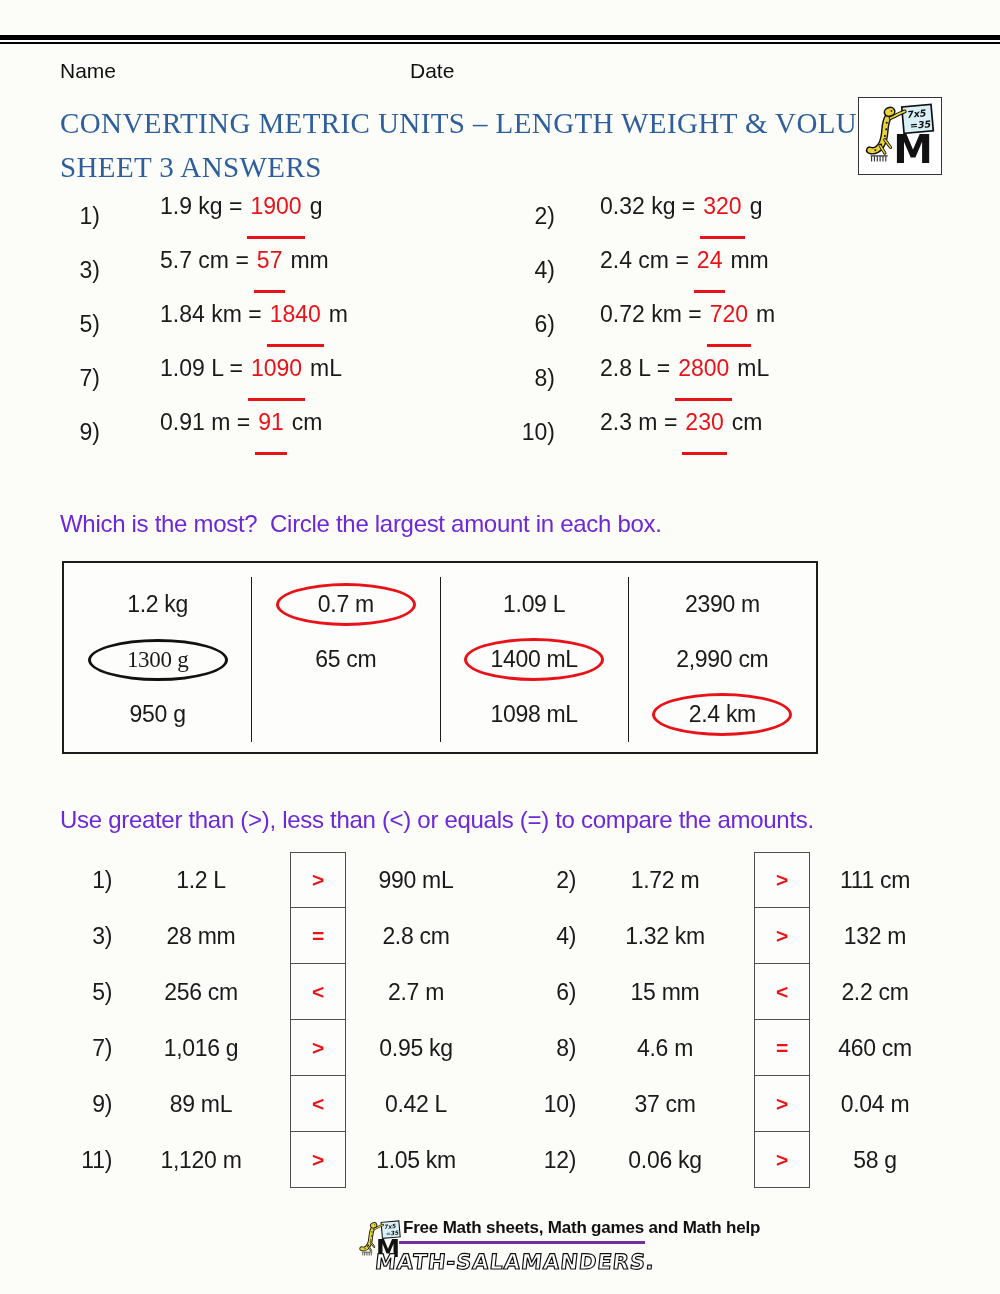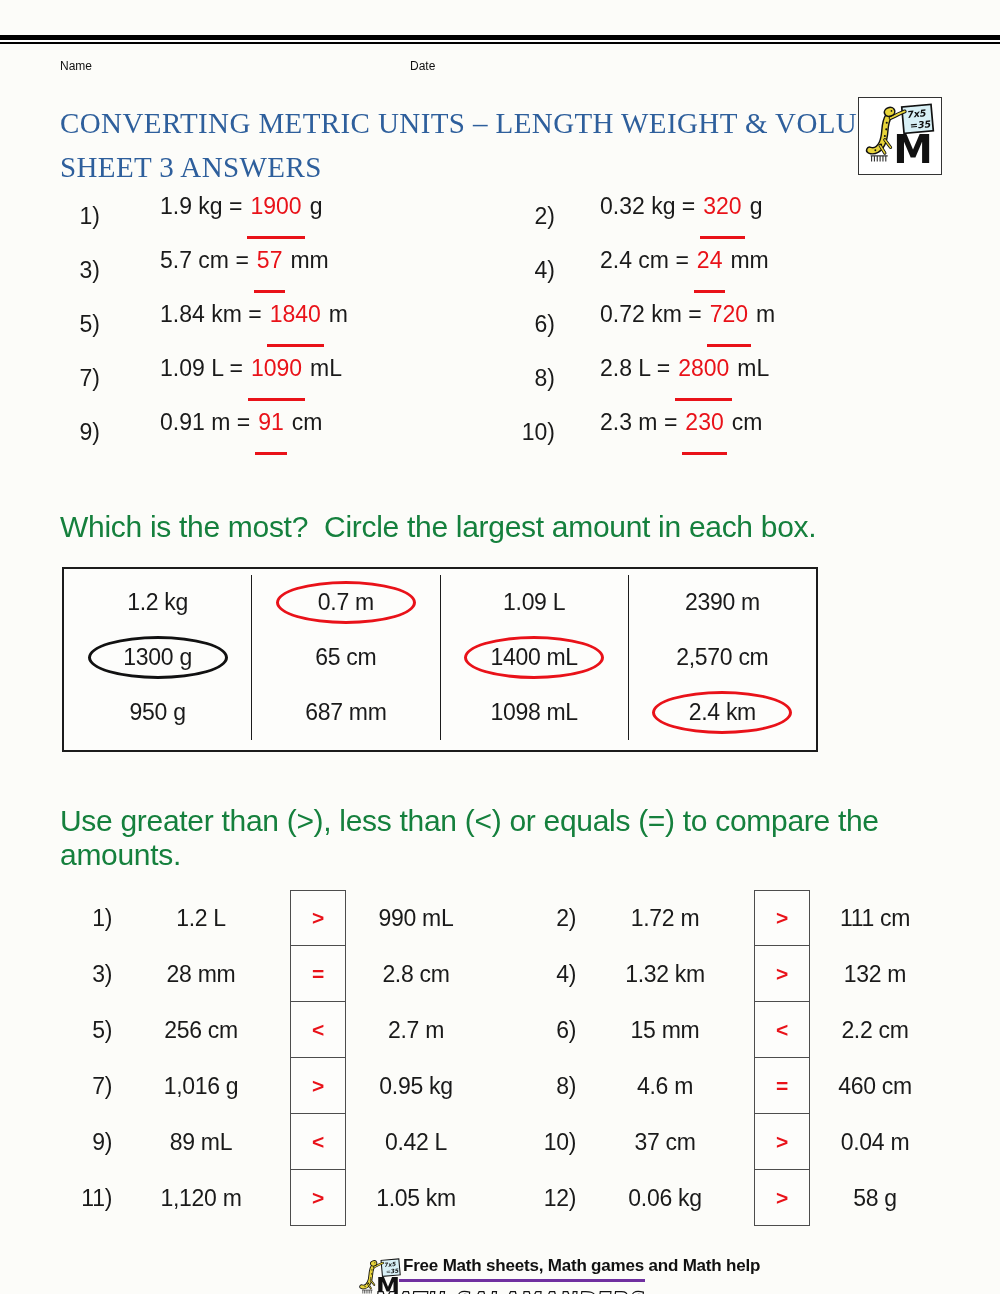--- a/index.html
+++ b/index.html
@@ -7,21 +7,21 @@
     width:1000px;height:1294px;
     font-family:"Liberation Sans",sans-serif;
     color:#1a1a1a;position:relative;overflow:hidden;
     background:#fcfcf9;
   }
   .page{position:relative;width:1000px;height:1294px;}
   .top-rule{
     margin-top:35px;height:10px;width:100%;
     background:linear-gradient(to bottom,#000 0 5px,#fff 5px 7px,#000 7px 9px,transparent 9px);
   }
-  .hdr-labels{position:relative;margin:14px 60px 0 60px;height:20px;font-size:12px;color:#111;}
+  .hdr-labels{position:relative;margin:14px 60px 0 60px;height:20px;font-size:21px;color:#111;}
   .hdr-labels .date{position:absolute;left:350px;top:0;}
   .logo-box{
     position:absolute;right:58px;top:62px;width:82px;height:76px;
     background:#fff;border:1.5px solid #333;display:flex;align-items:center;justify-content:center;
   }
   .title{
     margin:22px 60px 0 60px;
     font-family:"Liberation Serif",serif;
     font-size:29px;line-height:44px;color:#2e5f9c;letter-spacing:0.4px;
     white-space:pre-wrap;
@@ -36,41 +36,41 @@
   .pnum{text-align:right;}
   .pexpr{white-space:nowrap;}
   .pexpr.left{padding-left:60px;}
   .pexpr.right{padding-left:45px;}
   .red-ans{
     color:#e91219;border-bottom:3px solid #e91219;
     padding:0 3px 17px 3px;margin:0 5px;line-height:1.05;display:inline-block;
   }
   
   .sec-heading{
-    margin:0 60px;font-size:30px;letter-spacing:-0.3px;color:#15803d;
+    margin:0 60px;font-size:24px;letter-spacing:-0.3px;color:#6d28d9;
     white-space:pre-wrap;
   }
   .sec-heading.first{margin-top:51px;}
   .sec-heading.second{margin-top:52px;}
   
   .ctable{
     margin:23px 60px 0 62px;width:756px;
     border:2px solid #1c1c1c;display:flex;box-sizing:border-box;
-    padding:6px 0 10px 0;background:#fdfdfb;
+    padding:14px 0 10px 0;background:#fdfdfb;
   }
   .ccol{flex:1;min-width:0;}
   .ccol:not(:last-child){border-right:1.5px solid #1c1c1c;}
   .citem{height:55px;display:flex;align-items:center;justify-content:center;font-size:23px;letter-spacing:-0.3px;}
   .cval{
     display:inline-block;text-align:center;min-width:90px;
     padding:5px 22px;border:3.5px solid transparent;border-radius:50%;
     white-space:nowrap;
   }
   .cval.red{border-color:#e91219;}
-  .cval.black{border-color:#111;}
+  .cval.black{border-color:#111;font-family:Liberation Serif, serif;}
   
   .cmp{
     margin:18px 60px 0 60px;display:grid;
     grid-template-columns:52px 178px 56px 140px 90px 178px 56px 130px;
     grid-auto-rows:56px;font-size:23px;letter-spacing:-0.3px;
   }
   .cmp > div{display:flex;align-items:center;}
   .cmp .num{justify-content:flex-end;}
   .cmp .val{justify-content:center;white-space:nowrap;}
   .cmp-box{
@@ -187,41 +187,38 @@
           <span class="cval">950 g</span>
         </div>
     </div>
     <div class="ccol">
       <div class="citem">
           <span class="cval red">0.7 m</span>
         </div>
       <div class="citem">
           <span class="cval">65 cm</span>
         </div>
-      <div class="citem">
-          <span class="cval">687 mm</span>
-        </div>
     </div>
     <div class="ccol">
       <div class="citem">
           <span class="cval">1.09 L</span>
         </div>
       <div class="citem">
           <span class="cval red">1400 mL</span>
         </div>
       <div class="citem">
           <span class="cval">1098 mL</span>
         </div>
     </div>
     <div class="ccol">
       <div class="citem">
           <span class="cval">2390 m</span>
         </div>
       <div class="citem">
-          <span class="cval">2,570 cm</span>
+          <span class="cval">2,990 cm</span>
         </div>
       <div class="citem">
           <span class="cval red">2.4 km</span>
         </div>
     </div>
   </div>
 
   <div class="sec-heading second">Use greater than (&gt;), less than (&lt;) or equals (=) to compare the amounts.</div>
 
   <div class="cmp">

